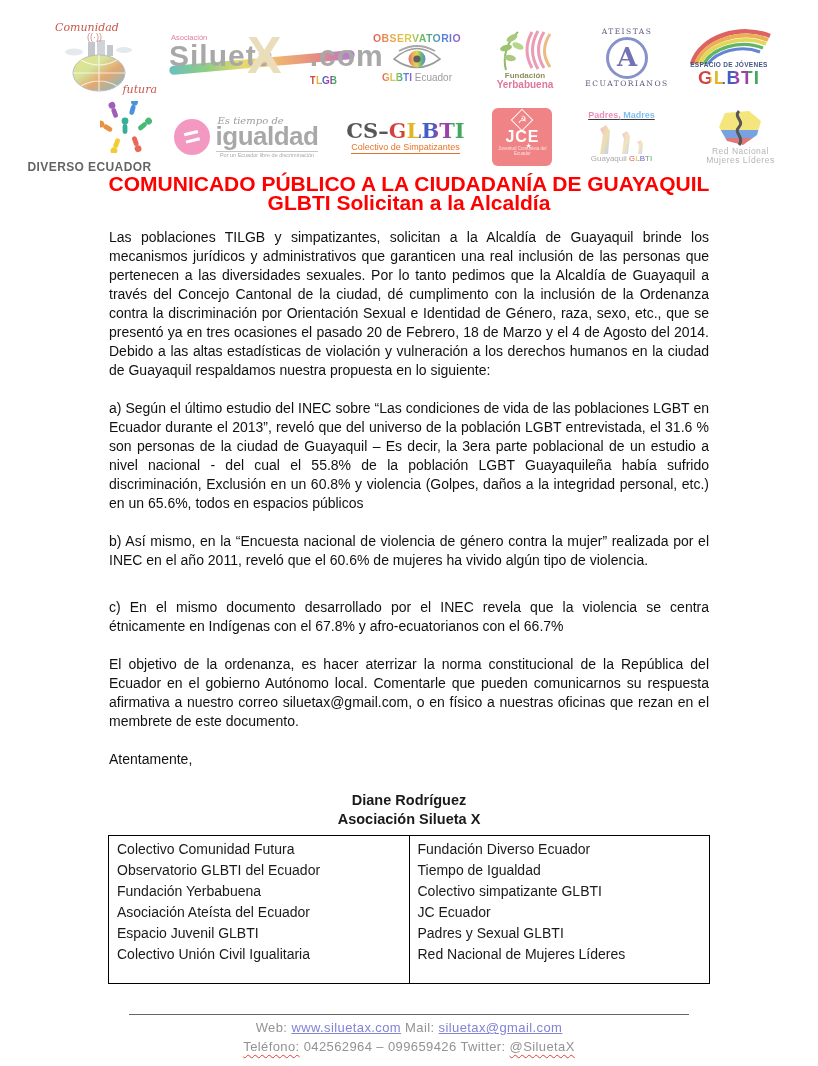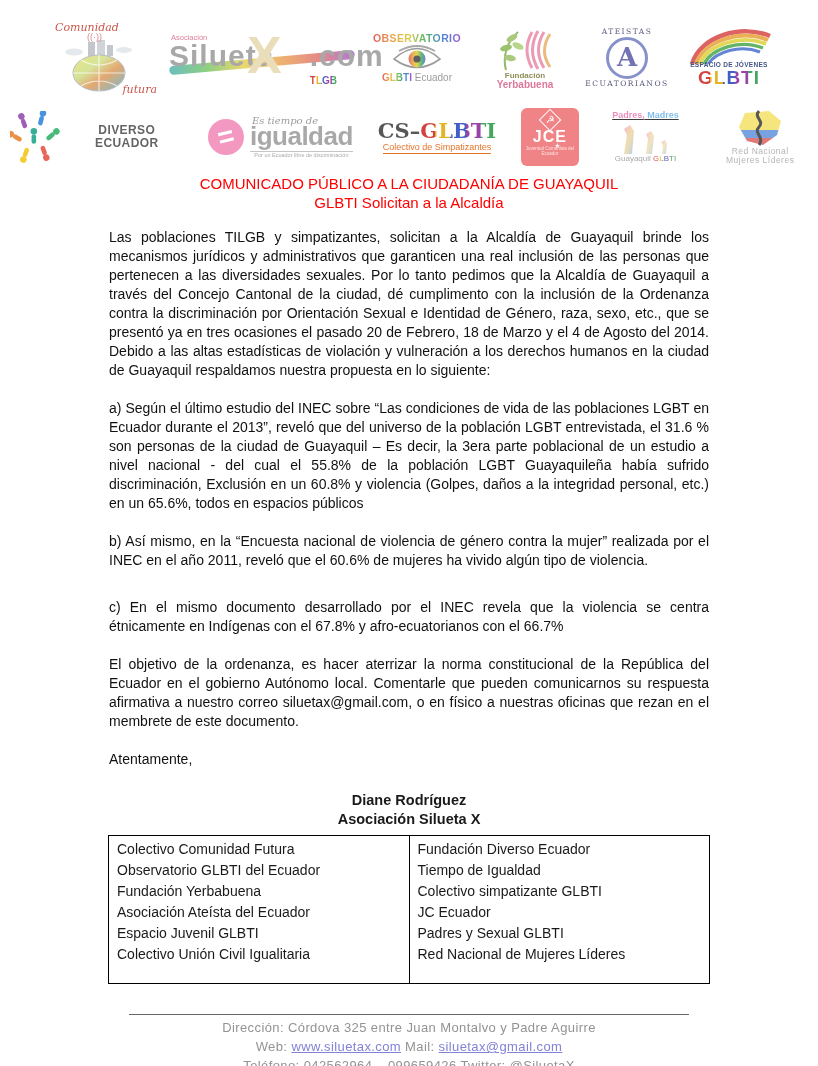--- a/index.html
+++ b/index.html
@@ -62,21 +62,21 @@
   .lg-espacio { width:92px; }
   .ej-l1 { font-size:6.5px; color:#23356e; font-weight:bold; letter-spacing:.3px; margin-top:-4px; }
   .ej-l2 { font-size:19px; font-weight:bold; letter-spacing:1px; margin-top:-1px; }
 
   
   .lg-union { width:118px; }
   .uc-txt { font-size:7.5px; color:#d23b3b; font-weight:bold; text-decoration:underline; letter-spacing:.4px; }
   .uc-heart { position:relative; width:84px; height:66px; margin:2px 0; }
 
   
-  .lg-diverso { flex-direction:row; gap:8px; }
+  .lg-diverso { flex-direction:column; gap:8px;align-items:flex-end; }
   .dv-label { font-size:12px; font-weight:bold; color:#4a4a4a; letter-spacing:.4px; }
 
   
   .lg-igualdad { flex-direction:row; gap:6px; align-items:center; }
   .ig-circle { width:36px; height:36px; border-radius:50%; background:#f287b7; position:relative; flex:0 0 auto; }
   .ig-eq { position:absolute; inset:0; display:flex; align-items:center; justify-content:center;
     color:#fff; font-size:28px; font-weight:bold; transform:rotate(-14deg); }
   .ig-col { display:flex; flex-direction:column; align-items:flex-start; }
   .ig-top { font-family:"DejaVu Serif",serif; font-style:italic; font-size:10px; color:#8a8a8a; margin-left:2px; }
   .ig-main { font-size:26px; color:#9a9a9a; font-weight:bold; letter-spacing:-.5px; margin-top:-3px; }
@@ -102,21 +102,21 @@
   .lg-padres { width:94px; }
   .pm-top { font-size:9px; font-weight:bold;text-decoration:underline; }
   .pm-top .a { color:#e87ab0; } .pm-top .b { color:#6db3e8; }
   .pm-bottom { font-size:8px; color:#9a9a9a; }
 
   
   .lg-red { width:100px; }
   .rn-txt { font-size:8.5px; color:#a8a8a8; letter-spacing:.5px; }
 
   
-  .doc-title { text-align:center; margin-top:6px; color:#f00; font-weight:normal; font-size:15px; line-height:19px; }
+  .doc-title { text-align:center; margin-top:6px; color:#f00; font-weight:bold; font-size:21px; line-height:19px; }
 
   
   .content { width:600px; margin:16px auto 0 auto; font-size:14px; line-height:19px; text-align:justify; color:#111; }
   .content p { margin:0 0 19px 0; }
   .content p.tight { margin-bottom:14px; }
   .content p.extra-gap { margin-top:28px; }
   .salutation { text-align:left; }
 
   .signature { text-align:center; font-weight:bold; font-size:14.5px; line-height:19px; margin-top:22px; }
 
@@ -362,19 +362,18 @@
         <div>JC Ecuador</div>
         <div>Padres y Sexual GLBTI</div>
         <div>Red Nacional de Mujeres Líderes</div>
       </td>
     </tr>
   </tbody>
     </table>
 
   <div class="footer">
     <div class="footer-rule"></div>
-    <div>Dirección: Córdova 325 entre Juan Montalvo y Padre Aguirre</div>
     <div><span>Web: </span><a>www.siluetax.com</a><span> Mail: </span><a>siluetax@gmail.com</a></div>
     <div><span class="squiggle">Teléfono:</span><span> 042562964 – 099659426 </span><span>Twitter: </span><span class="squiggle">@SiluetaX</span></div>
 
   </div>
 
 </div>
 
 </body></html>

